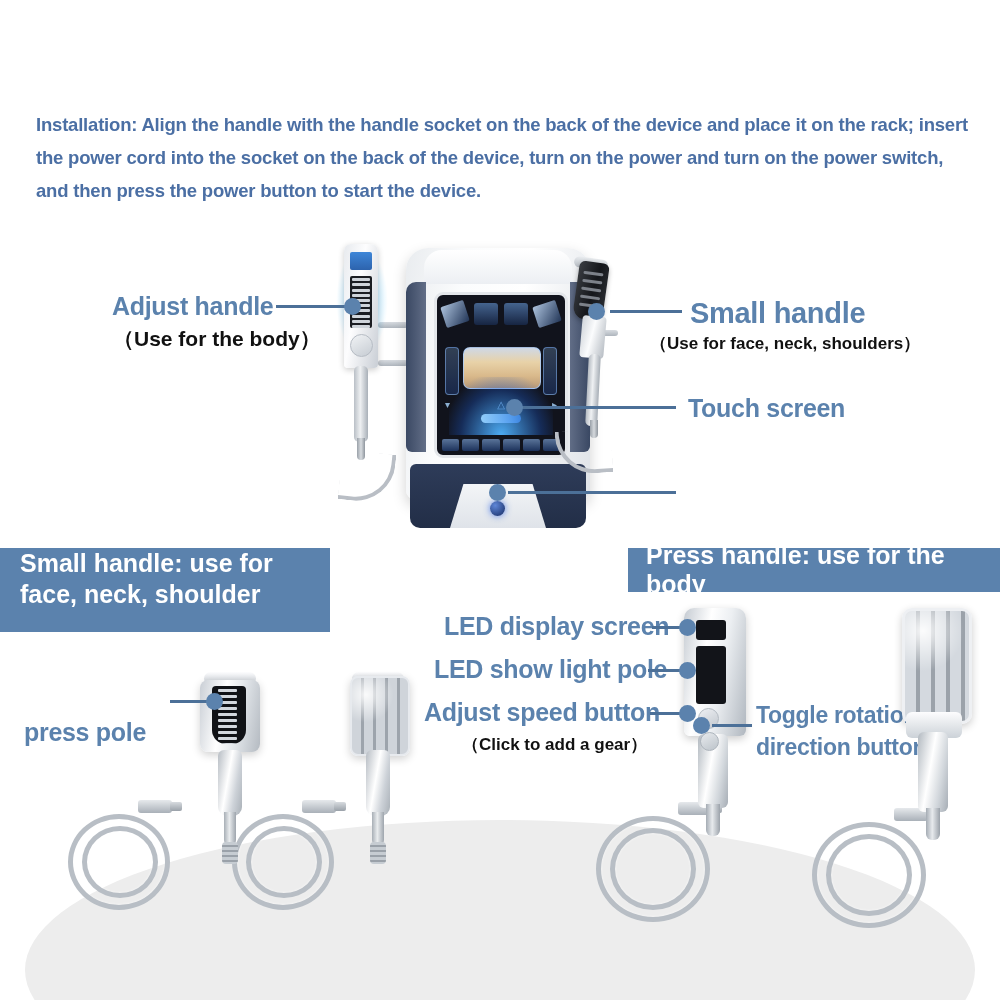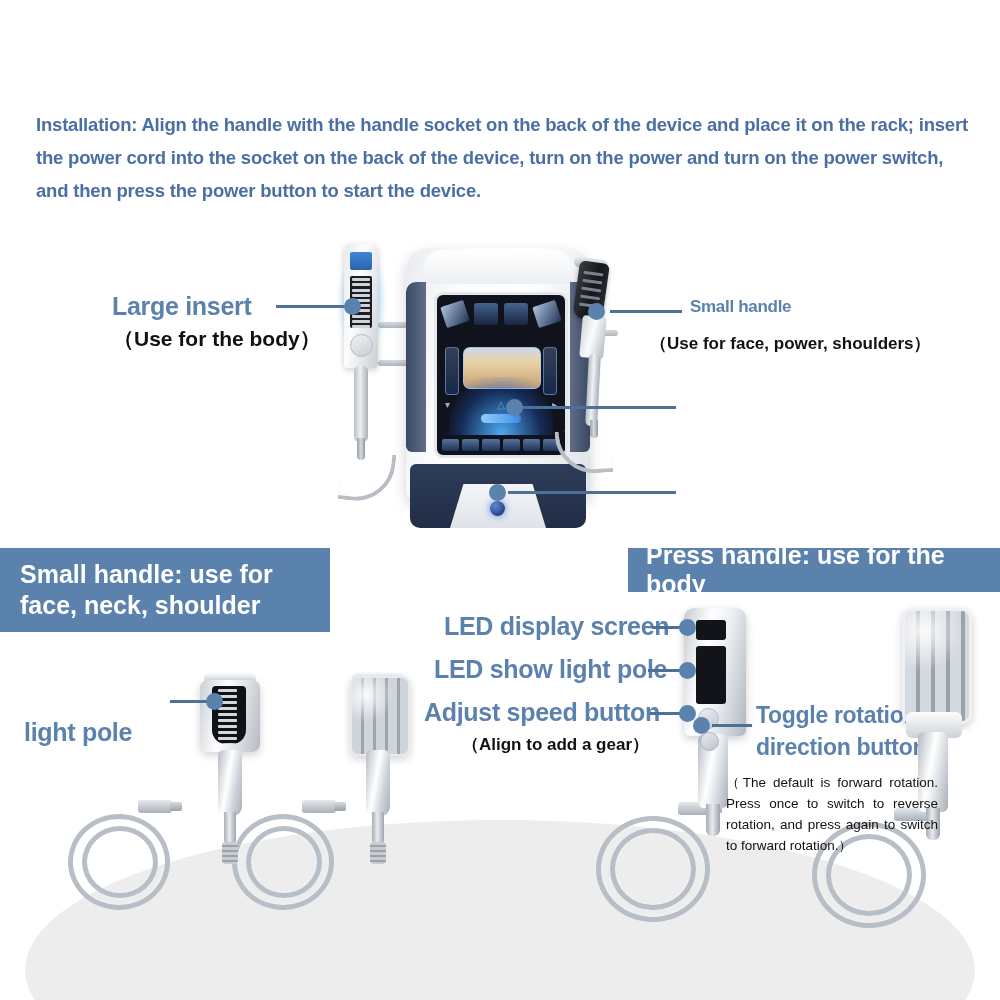--- a/index.html
+++ b/index.html
@@ -30,21 +30,21 @@
 
   
   .lab{position:absolute;color:#5b82ad;font-weight:bold;letter-spacing:-.3px;white-space:nowrap;}
   .sub{position:absolute;color:#111111;font-weight:bold;white-space:nowrap;}
   .lead{position:absolute;height:3px;background:#4c7098;z-index:6;}
   .dot{position:absolute;width:17px;height:17px;border-radius:50%;background:#5b82ad;z-index:7;}
 
   
   .banner{
     position:absolute;background:#5b82ad;color:#ffffff;font-weight:bold;
-    display:flex;align-items:center;z-index:5;
+    display:flex;align-items:flex-start;z-index:5;
   }
   .banner-l{left:0;top:548px;width:330px;height:84px;font-size:25px;line-height:31px;padding-left:20px;box-sizing:border-box;}
   .banner-r{left:628px;top:548px;width:372px;height:44px;font-size:25px;padding-left:18px;box-sizing:border-box;align-items:center;}
 
   
   .device{position:absolute;left:398px;top:248px;width:200px;height:280px;z-index:3;}
   .dev-body{
     position:absolute;left:8px;top:0;width:184px;height:252px;
     background:linear-gradient(100deg,#e9ecef 0%,#fbfcfd 28%,#ffffff 55%,#dfe3e8 100%);
     border-radius:22px 22px 10px 10px;
@@ -369,30 +369,31 @@
         <i style="top:26px"></i>
         <i style="top:34px"></i>
         <i style="top:42px"></i>
     </div>
     <div class="hs-body"></div>
     <div class="hs-neck"></div>
     <div class="hs-tip"></div>
     <div class="hs-cord"></div>
   </div>
 
-  <div class="lab" style="left:112px;top:292px;font-size:25px;">Large insert</div>
+  <div class="lab" style="left:112px;top:292px;font-size:25px;">Adjust handle</div>
   <div class="sub" style="left:113px;top:325px;font-size:21px;">（Use for the body）</div>
   <div class="lead" style="left:276px;top:305px;width:76px;"></div>
   <div class="dot" style="left:344px;top:298px;"></div>
 
-  <div class="lab" style="left:690px;top:297px;font-size:17px;">Small handle</div>
-  <div class="sub" style="left:650px;top:332px;font-size:17px;">（Use for face, power, shoulders）</div>
+  <div class="lab" style="left:690px;top:297px;font-size:29px;">Small handle</div>
+  <div class="sub" style="left:650px;top:332px;font-size:17px;">（Use for face, neck, shoulders）</div>
   <div class="lead" style="left:610px;top:310px;width:72px;"></div>
   <div class="dot" style="left:588px;top:303px;"></div>
 
+  <div class="lab" style="left:688px;top:394px;font-size:25px;">Touch screen</div>
   <div class="lead" style="left:520px;top:406px;width:156px;"></div>
   <div class="dot" style="left:506px;top:399px;"></div>
 
   <div class="lead" style="left:508px;top:491px;width:168px;"></div>
   <div class="dot" style="left:489px;top:484px;"></div>
 
   <div class="banner banner-l">
     <span>Small handle: use for face, neck, shoulder</span>
   </div>
   <div class="banner banner-r">
@@ -430,21 +431,21 @@
     <div class="sh-grip"></div>
     <div class="sh-stem"></div>
     <div class="sh-spring"></div>
   </div>
   <div class="cable" style="left:228px;top:796px;width:180px;height:120px;">
     <div class="loop" style="left:4px;top:18px;width:92px;height:86px;"></div>
     <div class="loop" style="left:18px;top:30px;width:66px;height:62px;"></div>
     <div class="conn" style="left:74px;top:4px;"></div>
   </div>
 
-  <div class="lab" style="left:24px;top:718px;font-size:25px;">light pole</div>
+  <div class="lab" style="left:24px;top:718px;font-size:25px;">press pole</div>
 
   <div class="lead" style="left:170px;top:700px;width:42px;"></div>
   <div class="dot" style="left:206px;top:693px;"></div>
 
   <div class="lh" style="left:684px;top:608px;width:66px;height:240px;">
     <div class="lh-shell"></div>
     <div class="lh-lcd"></div>
     <div class="lh-pole"></div>
     <div class="lh-btn1"></div>
     <div class="lh-grip"></div>
@@ -471,25 +472,24 @@
 
   <div class="lab" style="left:444px;top:612px;font-size:25px;">LED display screen</div>
   <div class="lead" style="left:652px;top:626px;width:34px;"></div>
   <div class="dot" style="left:679px;top:619px;"></div>
 
   <div class="lab" style="left:434px;top:655px;font-size:25px;">LED show light pole</div>
   <div class="lead" style="left:648px;top:669px;width:38px;"></div>
   <div class="dot" style="left:679px;top:662px;"></div>
 
   <div class="lab" style="left:424px;top:698px;font-size:25px;">Adjust speed button</div>
-  <div class="sub" style="left:462px;top:733px;font-size:17px;">（Align to add a gear）</div>
+  <div class="sub" style="left:462px;top:733px;font-size:17px;">（Click to add a gear）</div>
   <div class="lead" style="left:650px;top:712px;width:36px;"></div>
   <div class="dot" style="left:679px;top:705px;"></div>
 
   <div class="lab" style="left:756px;top:702px;font-size:23px;">Toggle rotation</div>
   <div class="lab" style="left:756px;top:734px;font-size:23px;">direction button</div>
 
   <div class="lead" style="left:712px;top:724px;width:40px;"></div>
   <div class="dot" style="left:693px;top:717px;"></div>
 
-  <div class="note" style="left:726px;top:772px;width:212px;">（The default is forward rotation. Press once to switch to reverse rotation, and press again to switch to forward rotation.）</div>
 
 </div>
 
 </body></html>

